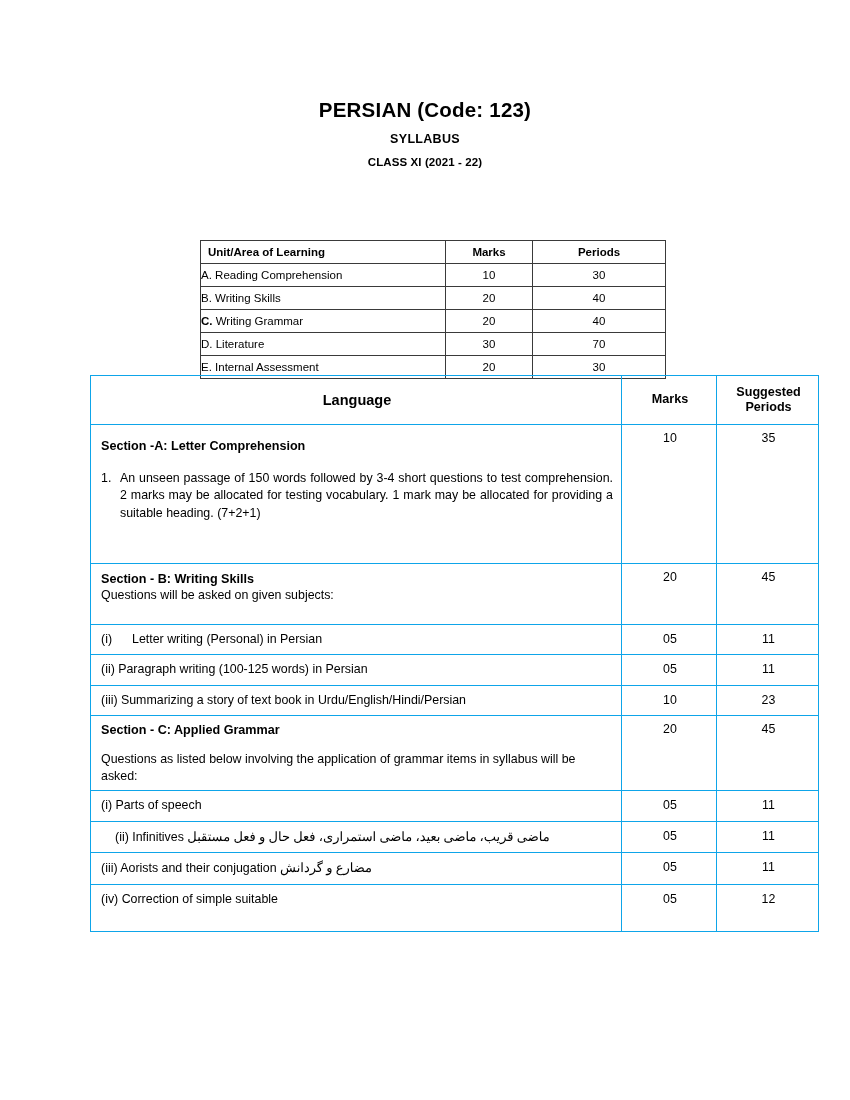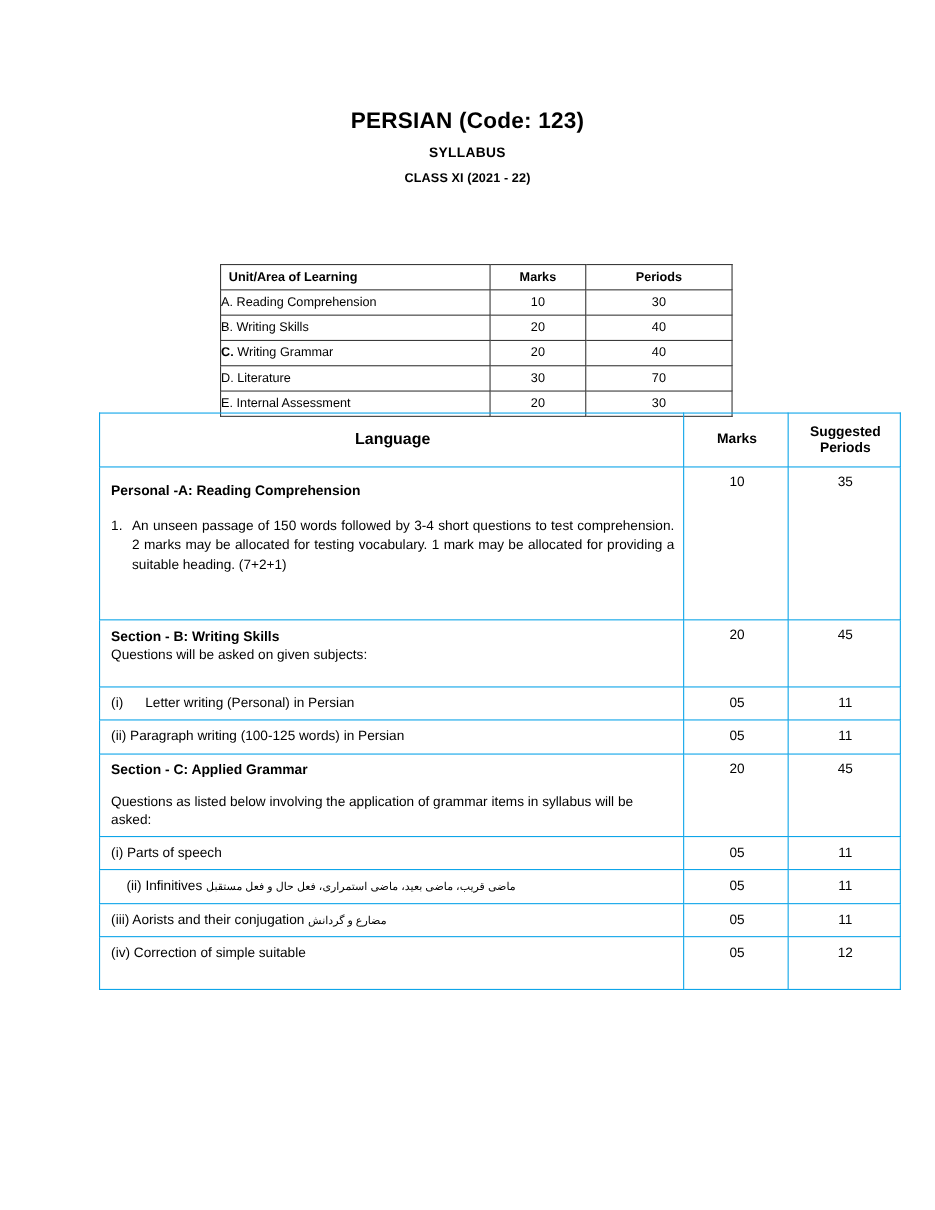--- a/index.html
+++ b/index.html
@@ -183,22 +183,22 @@
   .item-row .t2-c1 { line-height: 1.25; }
 
   .last-row td { padding-bottom: 24px; }
 
   .indent-i  { display: inline-block; }
   .gap-i     { display: inline-block; width: 20px; }
 
   .rtl {
     direction: rtl;
     unicode-bidi: isolate;
-    font-family: Liberation Sans, sans-serif;
-    font-size: 10px;
+    font-family: Liberation Serif, serif;
+    font-size: 13px;
   }
   .infinitives-line {
     display: block;
     padding-left: 14px;
   }
 </style>
 </head>
 <body>
 
 <div class="page">
@@ -252,21 +252,21 @@
         <td class="t2-c1">Language</td>
         <td class="t2-c2">Marks</td>
         <td class="t2-c3">
           <span>Suggested</span><br>
           <span>Periods</span>
         </td>
       </tr>
 
       <tr>
         <td class="t2-c1 secA-cell">
-          <div class="sec-title secA-title">Personal -A: Reading Comprehension</div>
+          <div class="sec-title secA-title">Section -A: Letter Comprehension</div>
           <ul class="secA-list">
             <li>
               <span class="secA-marker">1.</span>
               <span>An unseen passage of 150 words followed by 3-4 short questions to test comprehension. 2 marks may be allocated for testing vocabulary. 1 mark may be allocated for providing a suitable heading. (7+2+1)</span>
             </li>
           </ul>
         </td>
         <td class="t2-c2 num-cell">10</td>
         <td class="t2-c3 num-cell">35</td>
       </tr>
@@ -288,20 +288,28 @@
         <td class="t2-c3">11</td>
       </tr>
       <tr class="item-row">
         <td class="t2-c1">
           <span>(ii)</span>
           <span>Paragraph writing (100-125 words) in Persian</span>
         </td>
         <td class="t2-c2">05</td>
         <td class="t2-c3">11</td>
       </tr>
+      <tr class="item-row">
+        <td class="t2-c1">
+          <span>(iii)</span>
+          <span>Summarizing a story of text book in Urdu/English/Hindi/Persian</span>
+        </td>
+        <td class="t2-c2">10</td>
+        <td class="t2-c3">23</td>
+      </tr>
 
       <tr>
         <td class="t2-c1 secC-cell">
           <div class="sec-title secC-title">Section - C: Applied Grammar</div>
           <div class="sec-sub secC-sub">Questions as listed below involving the application of grammar items in syllabus will be asked:</div>
         </td>
         <td class="t2-c2 num-cell">20</td>
         <td class="t2-c3 num-cell">45</td>
       </tr>
 

